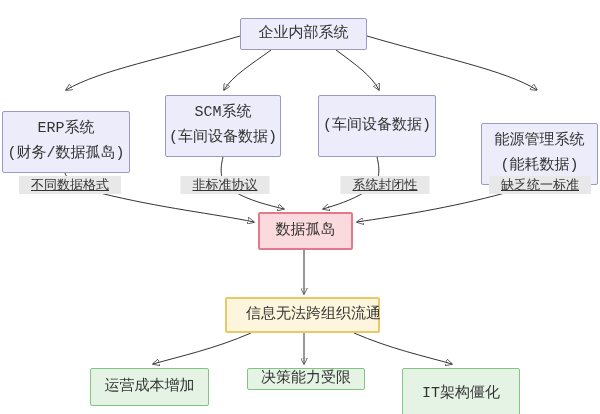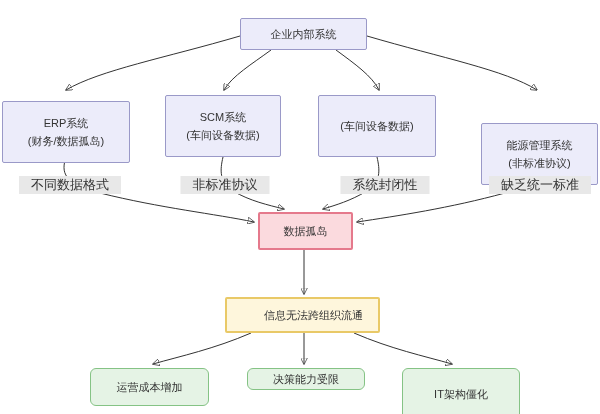--- a/index.html
+++ b/index.html
@@ -23,43 +23,45 @@
     stroke-width: 1;
   }
   .node {
     position: absolute;
     box-sizing: border-box;
     display: flex;
     flex-direction: column;
     align-items: center;
     justify-content: center;
     text-align: center;
-    font-size: 11px;
+    font-size: 15px;
     line-height: 1.65;
     border-style: solid;
     border-width: 1px;
     border-radius: 2px;
     white-space: nowrap;
+    font-family: Liberation Mono, monospace;
   }
   .lavender { background: var(--lavender-fill, #ececfa); border-color: var(--lavender-border, #9a99c8); }
   .red      { background: var(--red-fill, #fbdade);      border-color: var(--red-border, #e5798c); border-width: 2px; }
   .yellow   { background: var(--yellow-fill, #fef6dc);   border-color: var(--yellow-border, #e9c967); border-width: 2px; padding-left: 22px; }
-  .green    { background: var(--green-fill, #e5f3e5);    border-color: var(--green-border, #85c385); border-radius: 6px; }
+  .green    { background: var(--green-fill, #e5f3e5);    border-color: var(--green-border, #85c385); }
   .edge-label {
     position: absolute;
     transform: translateX(-50%);
     background: var(--label-bg, #e8e8e8);
     font-size: 13px;
     padding: 0 12px;
     white-space: nowrap;
     line-height: 1.35;
+    text-decoration: underline;
   }
   
   #node-root    { left: 240px; top: 18px;  width: 127px; height: 32px; }
-  #node-erp     { left: 2px;   top: 101px;  width: 128px; height: 62px; }
+  #node-erp     { left: 2px;   top: 111px;  width: 128px; height: 62px; }
   #node-scm     { left: 165px; top: 95px;  width: 116px; height: 62px; }
   #node-mes     { left: 318px; top: 95px;  width: 118px; height: 62px; }
   #node-energy  { left: 481px; top: 95px;  width: 117px; height: 62px; margin-top: 28px; }
   #node-island  { left: 258px; top: 212px; width: 95px;  height: 38px; }
   #node-info    { left: 225px; top: 297px; width: 155px; height: 36px; }
   #node-cost    { left: 90px;  top: 368px; width: 119px; height: 38px; }
   #node-decision{ left: 247px; top: 368px; width: 118px; height: 22px; }
   #node-it      { left: 402px; top: 368px; width: 118px; height: 52px; text-align: right; }
   
   #label-erp    { left: 70px;  top: 176px; }
@@ -105,21 +107,21 @@
     <span>SCM系统</span>
     <span>(车间设备数据)</span>
   </div>
 
   <div id="node-mes" class="node lavender">
     <span>(车间设备数据)</span>
   </div>
 
   <div id="node-energy" class="node lavender">
     <span>能源管理系统</span>
-    <span>(非标准协议)</span>
+    <span>(能耗数据)</span>
   </div>
 
   <div id="label-erp" class="edge-label">不同数据格式</div>
   <div id="label-scm" class="edge-label">非标准协议</div>
   <div id="label-mes" class="edge-label">系统封闭性</div>
   <div id="label-energy" class="edge-label">缺乏统一标准</div>
 
   <div id="node-island" class="node red">
     <span>数据孤岛</span>
   </div>

